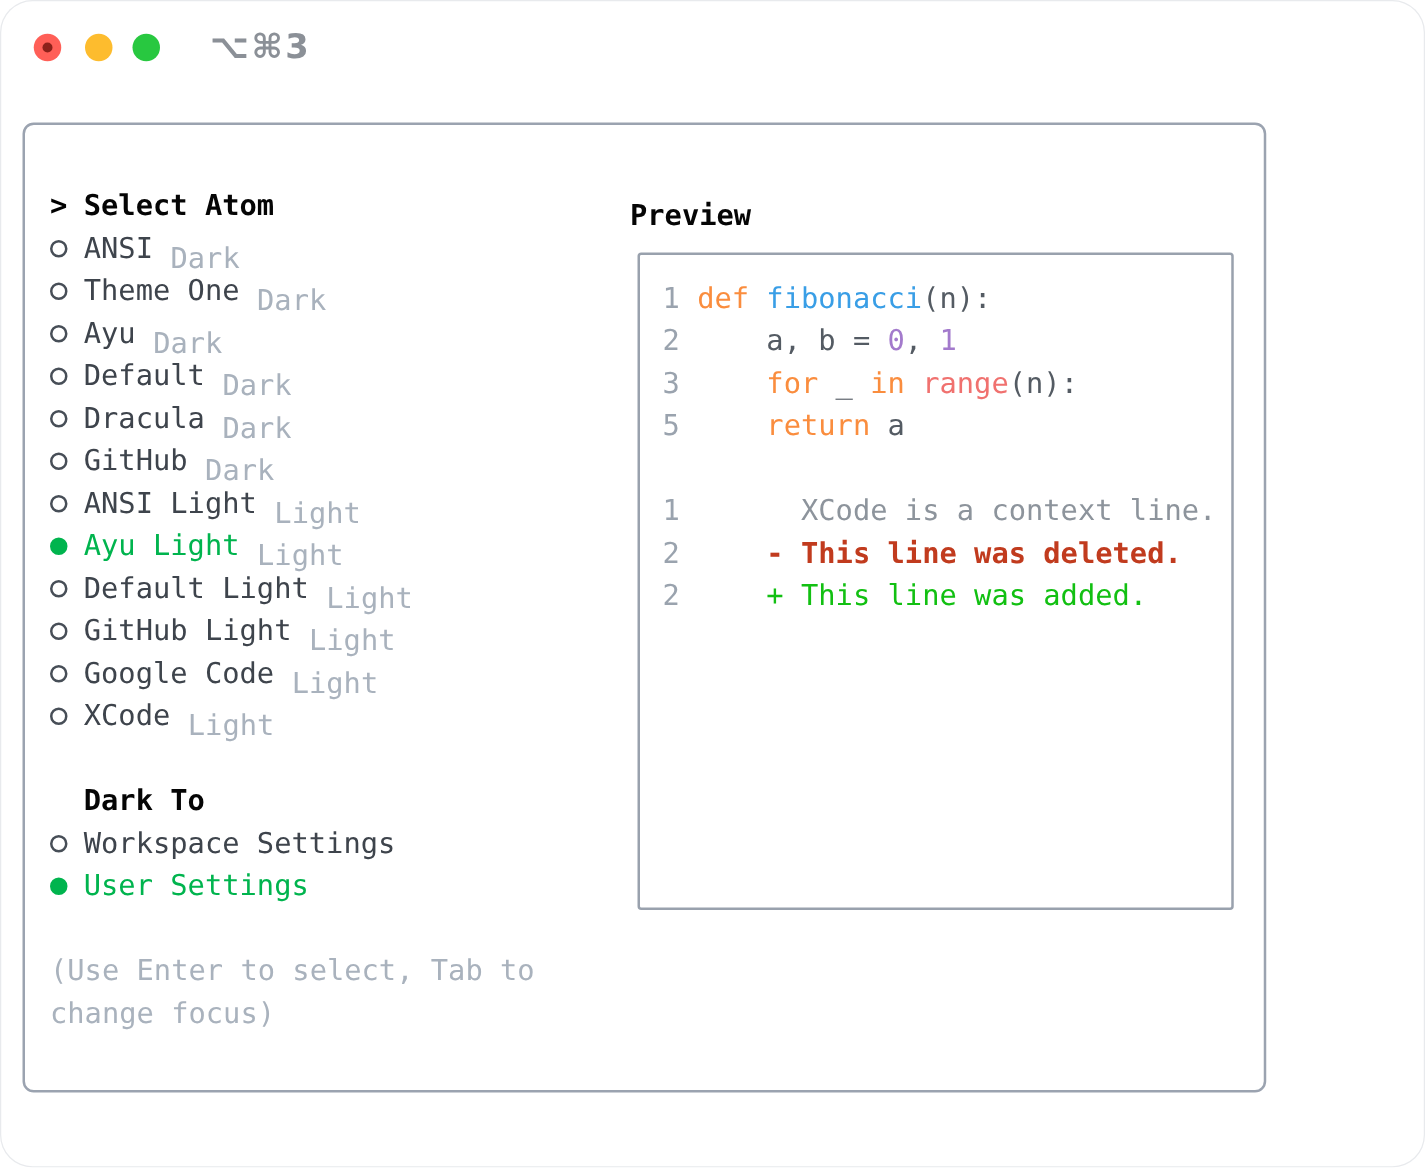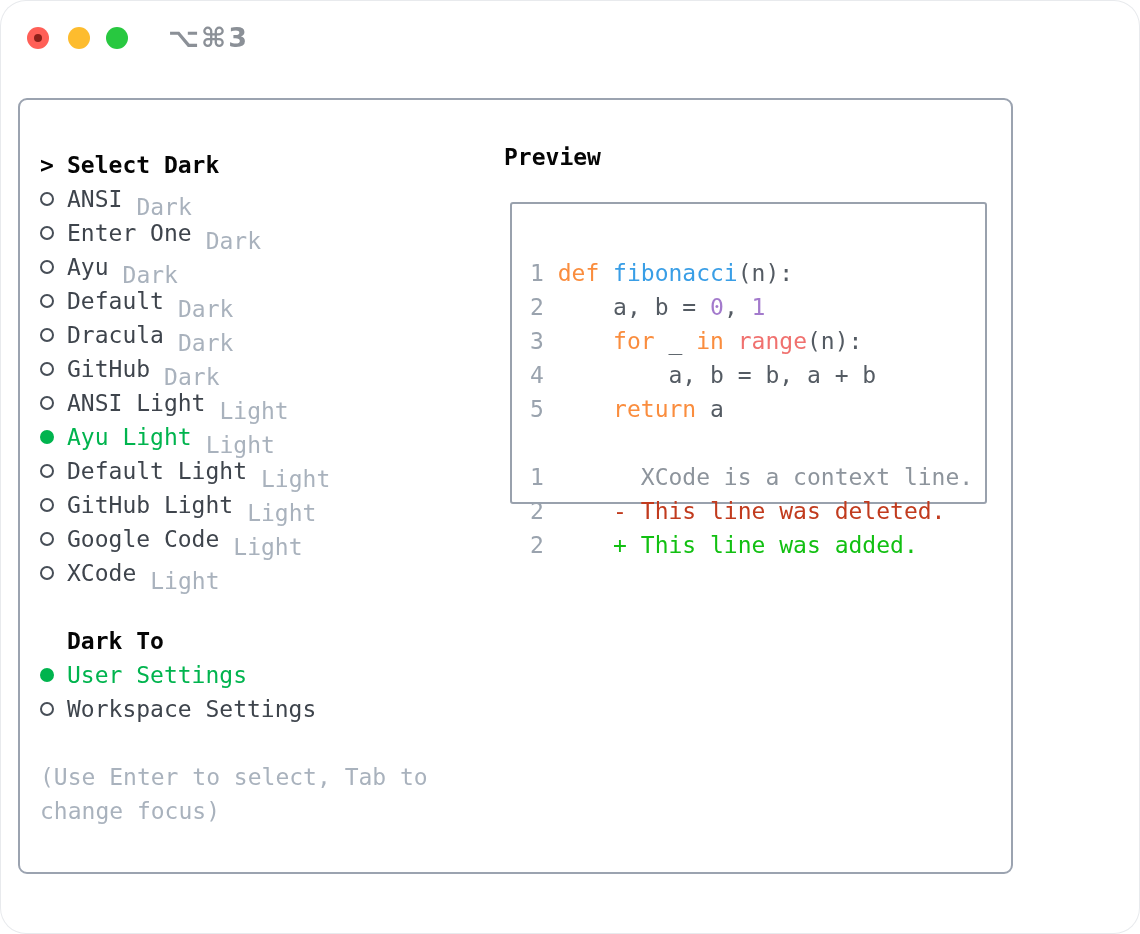--- a/index.html
+++ b/index.html
@@ -37,35 +37,35 @@
   .radio{width:14px;height:14px;border-radius:50%;
          border:2px solid #474e57;box-sizing:border-box;background:transparent;}
   .radio.sel{background:var(--accent-green);border-color:var(--accent-green);}
   .hdr{color:#050505;font-weight:bold;}
   .theme-name{color:var(--item-dark);}
   .theme-name.sel{color:var(--accent-green);}
   .tag{color:var(--muted-gray);margin-left:14px;margin-top:15px;}
   .spacer{height:34px;}
   .hint-line{color:var(--muted-gray);}
   
-  .preview-header{position:absolute;left:484px;top:40px;}
+  .preview-header{position:absolute;left:484px;top:56px;}
   .preview-box{
-    position:absolute;left:490px;top:102px;width:477px;height:302px;
+    position:absolute;left:490px;top:102px;width:477px;height:526px;
     border:2px solid #99a1ad;border-radius:3px;box-sizing:border-box;
-    padding:52px 0 0 18px;background:#fff;
+    padding:18px 0 0 18px;background:#fff;
   }
   .code-line{height:34px;line-height:34px;font-size:23px;white-space:pre;}
   .tk-ln{color:var(--lineno-gray);}
   .tk-k{color:var(--keyword-orange);}
   .tk-e{color:var(--function-blue);}
   .tk-c{color:var(--number-purple);}
   .tk-r{color:var(--call-coral);}
   .tk-d{color:var(--code-default);}
   .tk-ctx{color:var(--context-gray);}
-  .tk-del{color:var(--removed-red);}
+  .tk-del{color:var(--removed-red);font-weight:bold;}
   .tk-add{color:var(--added-green);}
 </style>
 </head>
 <body>
 
 <div class="window">
 
   <div>
     <span class="tl tl-close">
         <span class="tl-dot"></span>
@@ -73,63 +73,62 @@
     <span class="tl tl-min"></span>
     <span class="tl tl-zoom"></span>
     <span class="shortcut">⌥⌘3</span>
   </div>
 
   <div class="panel">
 
     <div class="left-col">
       <div class="row">
         <span class="marker prompt">&gt;</span>
-        <span class="hdr">Select Dark</span>
+        <span class="hdr">Select Atom</span>
       </div>
 
       <div id="theme-list">
           <div class="row"><span class="marker"><span class="radio"></span></span><span class="theme-name">ANSI</span><span class="tag">Dark</span></div>
-          <div class="row"><span class="marker"><span class="radio"></span></span><span class="theme-name">Enter One</span><span class="tag">Dark</span></div>
+          <div class="row"><span class="marker"><span class="radio"></span></span><span class="theme-name">Theme One</span><span class="tag">Dark</span></div>
           <div class="row"><span class="marker"><span class="radio"></span></span><span class="theme-name">Ayu</span><span class="tag">Dark</span></div>
           <div class="row"><span class="marker"><span class="radio"></span></span><span class="theme-name">Default</span><span class="tag">Dark</span></div>
           <div class="row"><span class="marker"><span class="radio"></span></span><span class="theme-name">Dracula</span><span class="tag">Dark</span></div>
           <div class="row"><span class="marker"><span class="radio"></span></span><span class="theme-name">GitHub</span><span class="tag">Dark</span></div>
           <div class="row"><span class="marker"><span class="radio"></span></span><span class="theme-name">ANSI Light</span><span class="tag">Light</span></div>
           <div class="row"><span class="marker"><span class="radio sel"></span></span><span class="theme-name sel">Ayu Light</span><span class="tag">Light</span></div>
           <div class="row"><span class="marker"><span class="radio"></span></span><span class="theme-name">Default Light</span><span class="tag">Light</span></div>
           <div class="row"><span class="marker"><span class="radio"></span></span><span class="theme-name">GitHub Light</span><span class="tag">Light</span></div>
           <div class="row"><span class="marker"><span class="radio"></span></span><span class="theme-name">Google Code</span><span class="tag">Light</span></div>
           <div class="row"><span class="marker"><span class="radio"></span></span><span class="theme-name">XCode</span><span class="tag">Light</span></div>
         </div>
 
       <div class="spacer"></div>
 
       <div class="row">
         <span class="marker"></span>
         <span class="hdr">Dark To</span>
       </div>
 
       <div id="apply-list">
+          <div class="row"><span class="marker"><span class="radio"></span></span><span class="theme-name">Workspace Settings</span></div>
           <div class="row"><span class="marker"><span class="radio sel"></span></span><span class="theme-name sel">User Settings</span></div>
-          <div class="row"><span class="marker"><span class="radio"></span></span><span class="theme-name">Workspace Settings</span></div>
         </div>
 
       <div class="spacer"></div>
 
       <div class="row hint-line">(Use Enter to select, Tab to</div>
       <div class="row hint-line">change focus)</div>
     </div>
 
     <div class="preview-header row hdr">Preview</div>
 
     <div class="preview-box" id="preview-box">
         <div class="code-line"><span class="tk-ln">1 </span><span class="tk-k">def </span><span class="tk-e">fibonacci</span><span class="tk-d">(n):</span></div>
         <div class="code-line"><span class="tk-ln">2 </span><span class="tk-d">    a, b = </span><span class="tk-c">0</span><span class="tk-d">, </span><span class="tk-c">1</span></div>
         <div class="code-line"><span class="tk-ln">3 </span><span class="tk-d">    </span><span class="tk-k">for</span><span class="tk-d"> _ </span><span class="tk-k">in</span><span class="tk-d"> </span><span class="tk-r">range</span><span class="tk-d">(n):</span></div>
-        <div class="code-line"><span class="tk-ln">4 </span><span class="tk-d">        a, b = b, a + b</span></div>
         <div class="code-line"><span class="tk-ln">5 </span><span class="tk-d">    </span><span class="tk-k">return</span><span class="tk-d"> a</span></div>
         <div class="code-line"></div>
         <div class="code-line"><span class="tk-ln">1 </span><span class="tk-ctx">      XCode is a context line.</span></div>
         <div class="code-line"><span class="tk-ln">2 </span><span class="tk-del">    - This line was deleted.</span></div>
         <div class="code-line"><span class="tk-ln">2 </span><span class="tk-add">    + This line was added.</span></div>
       </div>
 
   </div>
 </div>
 

